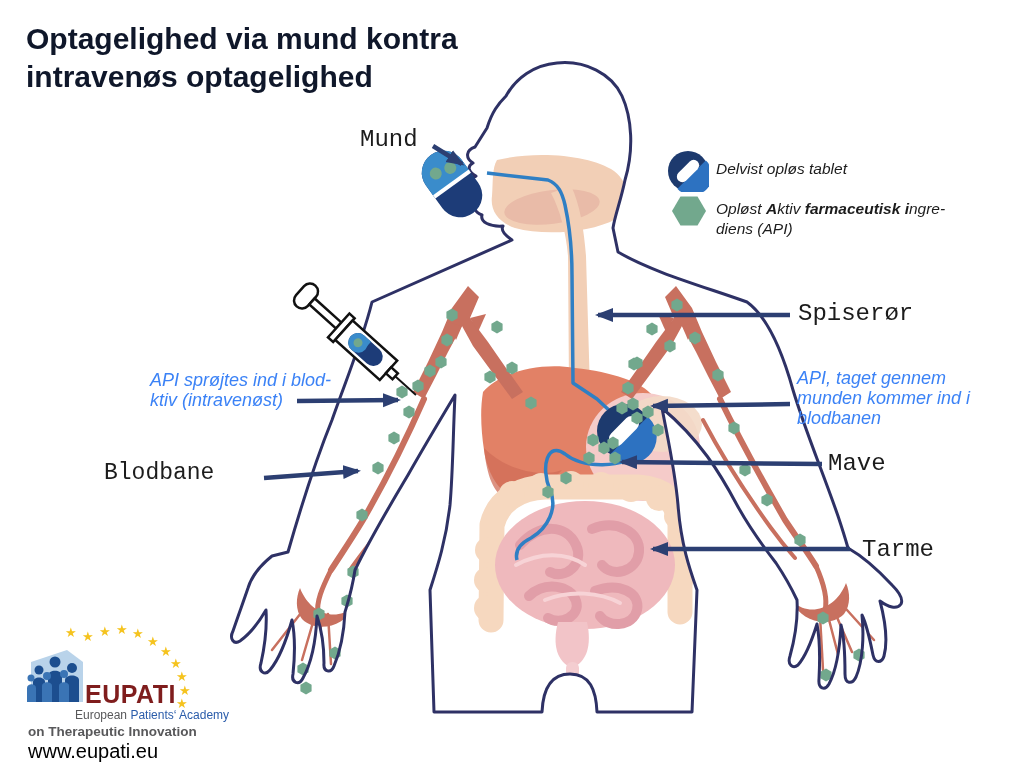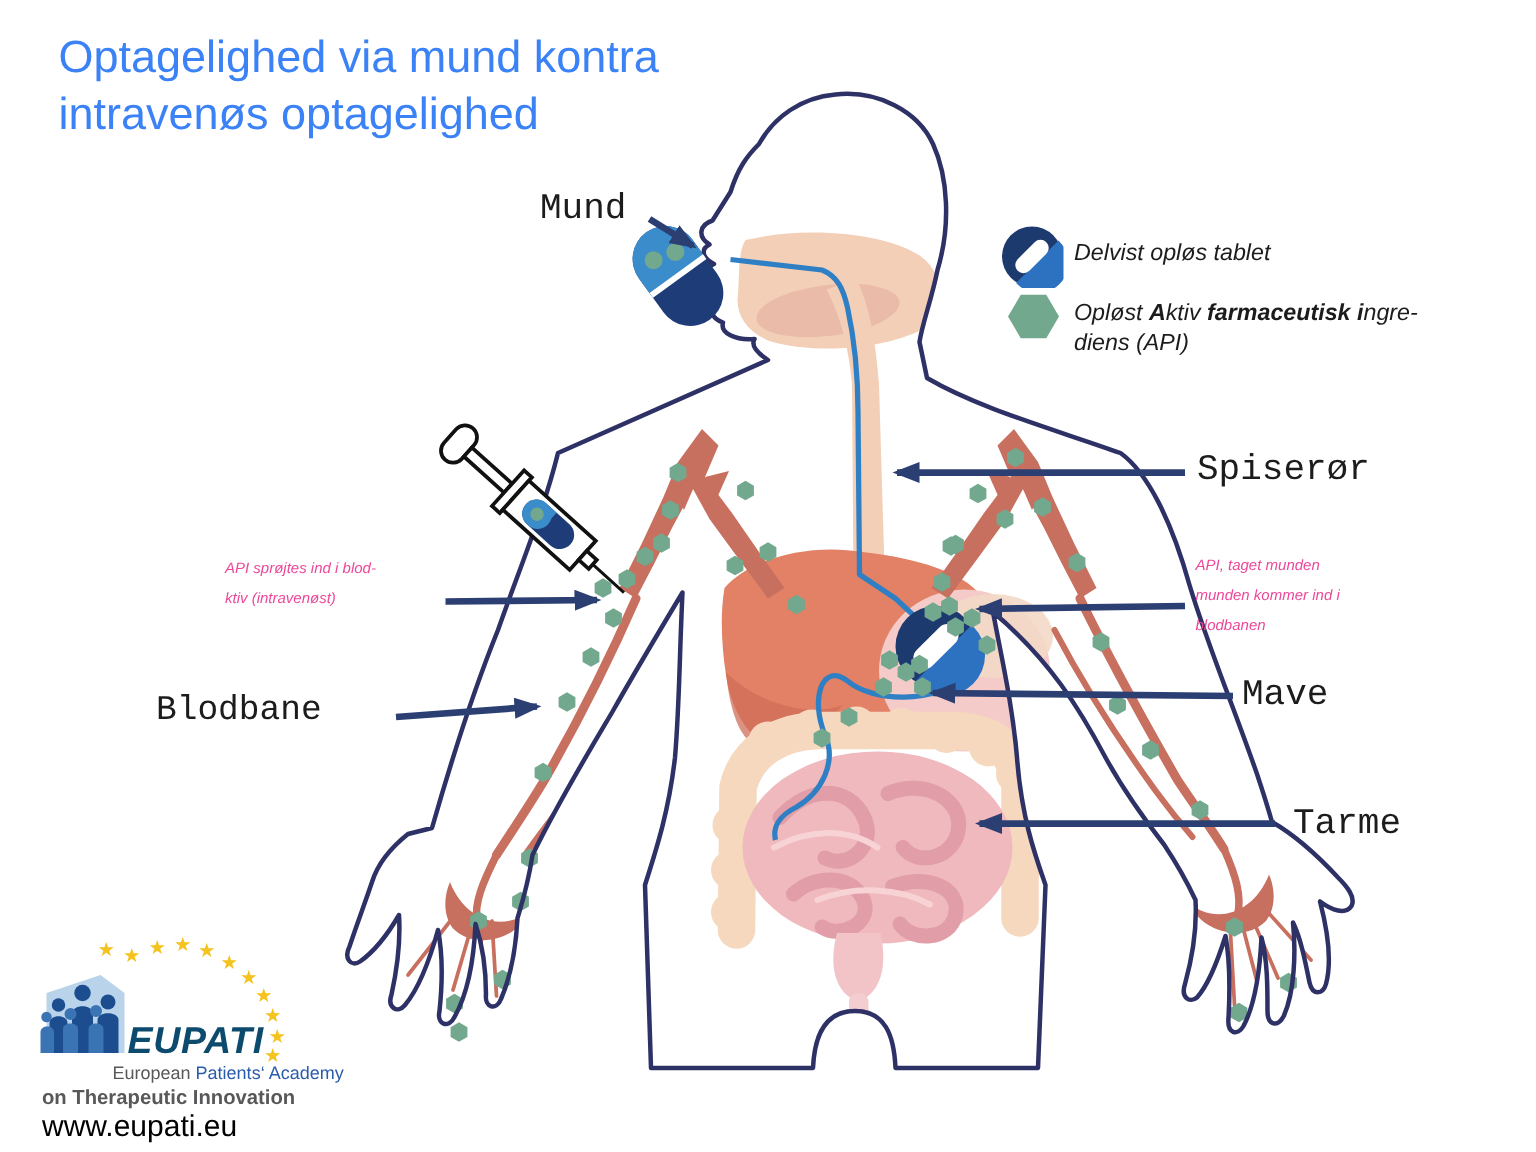--- a/index.html
+++ b/index.html
@@ -1,40 +1,40 @@
 <!DOCTYPE html>
 <html><head>
 <meta charset="utf-8">
 <style>
   html,body{margin:0;padding:0;}
   body{width:1024px;height:768px;position:relative;background:#fff;overflow:hidden;
        font-family:"Liberation Sans", sans-serif;color:#111;}
   .stage{position:absolute;inset:0;}
   svg.art{position:absolute;left:0;top:0;}
   .txt{position:absolute;white-space:nowrap;}
-  .title{left:39px;top:20px;font-size:30px;line-height:38px;font-weight:normal;color:#3b82f6;}
+  .title{left:26px;top:20px;font-size:30px;line-height:38px;font-weight:bold;color:#0f172a;}
   .lbl{font-size:24px;color:#1c1c1c;font-family:Liberation Mono, monospace;}
   .lbl-mund{left:360px;top:126px;}
   .lbl-spiseroer{left:798px;top:300px;}
   .lbl-mave{left:828px;top:450px;}
   .lbl-tarme{left:862px;top:536px;}
   .lbl-blodbane{left:104px;top:460px;font-size:23px;}
-  .anno{font-size:10px;font-style:italic;line-height:20px;color:#ec4899;}
+  .anno{font-size:18px;font-style:italic;line-height:20px;color:#3b82f6;}
   .anno-iv{left:150px;top:370px;}
   .anno-oral{left:797px;top:368px;}
   .legend-text{font-size:15.5px;font-style:italic;line-height:20px;color:#1c1c1c;position:absolute;}
   .legend-1{left:716px;top:159px;font-style:italic;}
   .legend-2{left:716px;top:199px;white-space:normal;width:235px;}
   .legend-2 b{font-style:italic;}
   .legend-icon{position:absolute;}
   
   .logo{position:absolute;left:25px;top:614px;width:230px;height:150px;}
   .star{position:absolute;color:#f5c31e;font-size:13px;line-height:13px;}
   .logo-name{position:absolute;left:60px;top:66px;font-size:25px;font-weight:bold;
-             color:#0c4a6e;letter-spacing:.5px;font-style:italic;}
+             color:#7f1d1d;letter-spacing:.5px;}
   .logo-sub1{position:absolute;left:3px;top:94px;font-size:12px;font-weight:normal;color:#58585a;padding-left:47px;}
   .logo-sub1 .blue{color:#2a5caa;}
   .logo-sub2{position:absolute;left:3px;top:110px;font-size:13.5px;font-weight:bold;color:#58585a;}
   .logo-url{position:absolute;left:3px;top:126px;font-size:20px;color:#000;}
 </style>
 </head>
 <body>
 
 <div class="stage">
 
@@ -320,21 +320,21 @@
 <div class="txt lbl lbl-spiseroer">Spiserør</div>
 <div class="txt lbl lbl-mave">Mave</div>
 <div class="txt lbl lbl-tarme">Tarme</div>
 <div class="txt lbl lbl-blodbane">Blodbane</div>
 
 <div class="txt anno anno-iv">
   <div>API sprøjtes ind i blod-</div>
   <div>ktiv (intravenøst)</div>
 </div>
 <div class="txt anno anno-oral">
-  <div>API, taget munden</div>
+  <div>API, taget gennem</div>
   <div>munden kommer ind i</div>
   <div>blodbanen</div>
 </div>
 
 <svg class="legend-icon" style="left:667px;top:150px;" width="42" height="42" viewBox="-21 -21 42 42">
   <use href="#tablet"></use>
 </svg>
 <div class="legend-text legend-1">Delvist opløs tablet</div>
 <svg class="legend-icon" style="left:671px;top:194px;" width="36" height="34" viewBox="-18 -17 36 34">
   <path d="M -8.5,-14.5 L 8.5,-14.5 L 17,0 L 8.5,14.5 L -8.5,14.5 L -17,0 Z" fill="#72a88d"></path>

